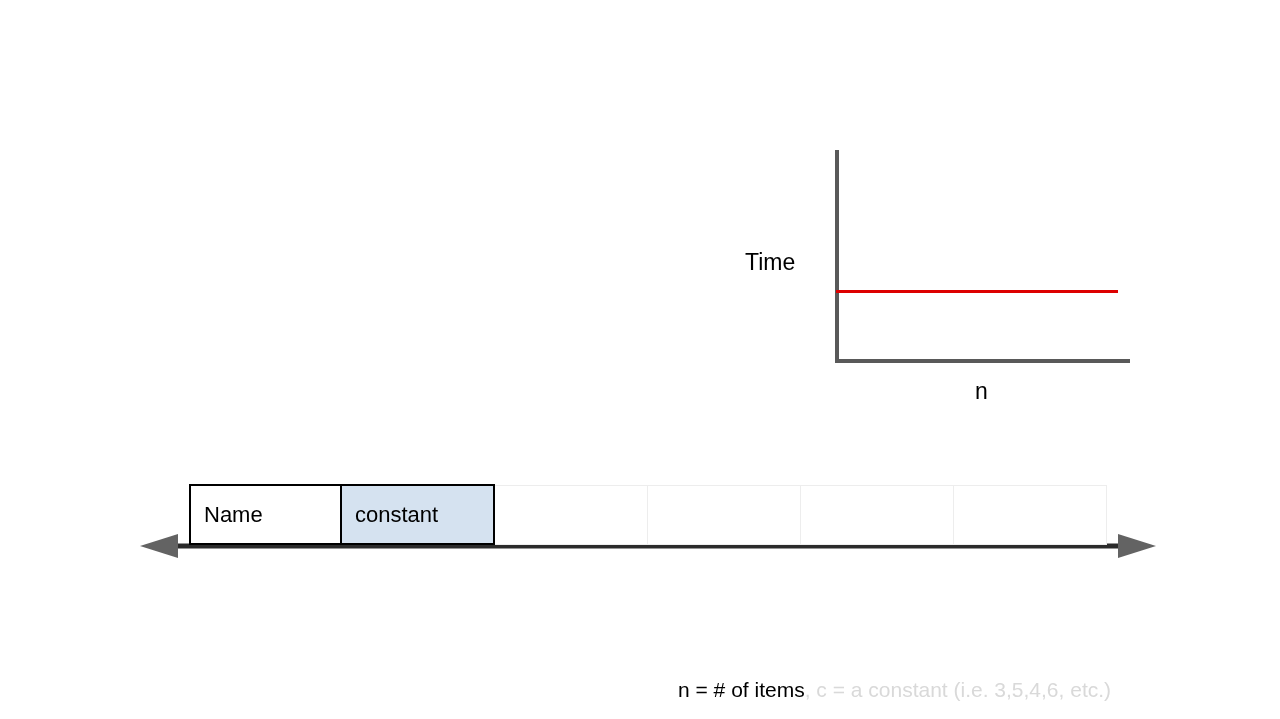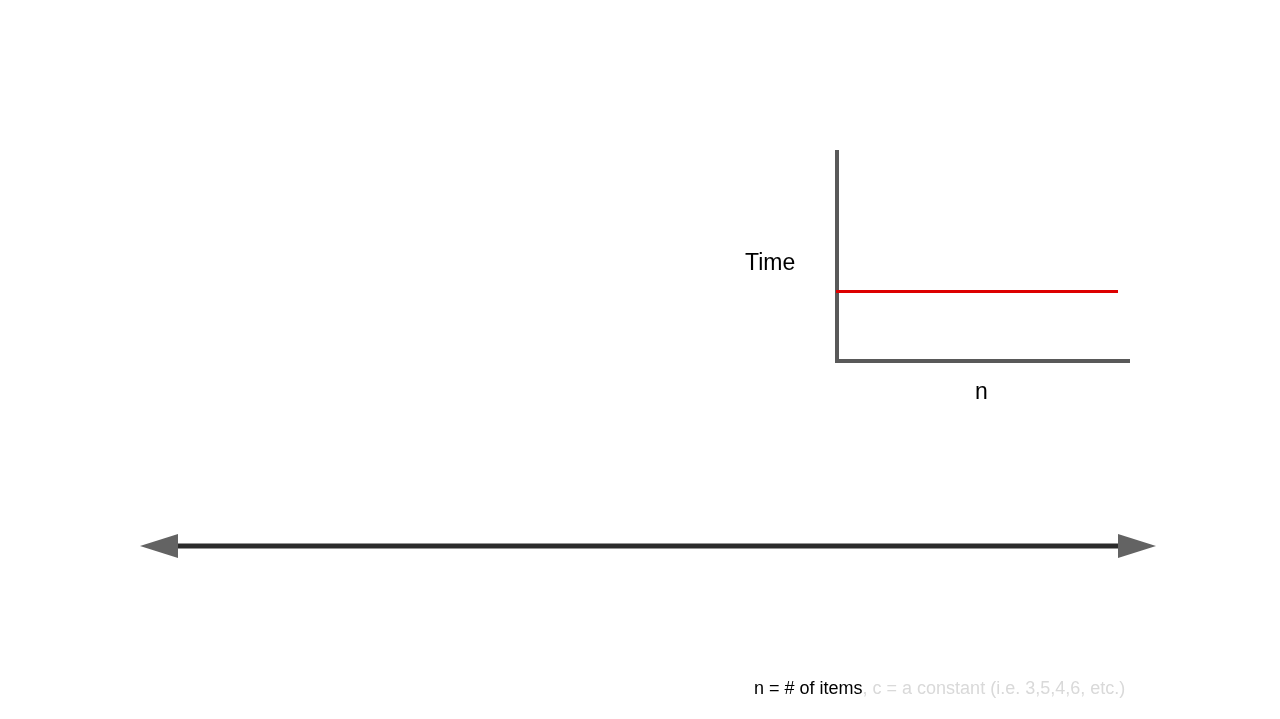--- a/index.html
+++ b/index.html
@@ -109,23 +109,23 @@
   tr.row-notation td { border: 2px solid #000000; }
 
   td.highlight { background: #d5e2f0 !important; }
   td.dim { color: #e3e3e3; }
 
   sup { font-size: 0.62em; vertical-align: super; line-height: 0; }
 
   
   #footnote {
     position: absolute;
-    left: 754px;
+    left: 678px;
     top: 679px;
-    font-size: 18px;
+    font-size: 21px;
     line-height: 1;
     white-space: nowrap;
   }
   #footnote .strong { color: #000000; }
   #footnote .muted  { color: #d9d9d9; }
 </style>
 </head>
 <body>
 
 <div id="slide">
@@ -147,18 +147,26 @@
   <table id="complexity-table">
     <colgroup>
       <col class="c-label">
       <col class="c-cell">
         <col class="c-cell">
         <col class="c-cell">
         <col class="c-cell">
         <col class="c-cell">
     </colgroup>
     <tbody>
+      <tr class="row-name">
+        <td>Name</td>
+        <td class="highlight">constant</td>
+        <td class="faded-cell"></td>
+        <td class="faded-cell"></td>
+        <td class="faded-cell"></td>
+        <td class="faded-cell"></td>
+      </tr>
     </tbody>
   </table>
 
   <div id="footnote"><span class="strong">n = # of items</span><span class="muted">, c = a constant (i.e. 3,5,4,6, etc.)</span></div>
 
 </div>
 
 </body></html>

